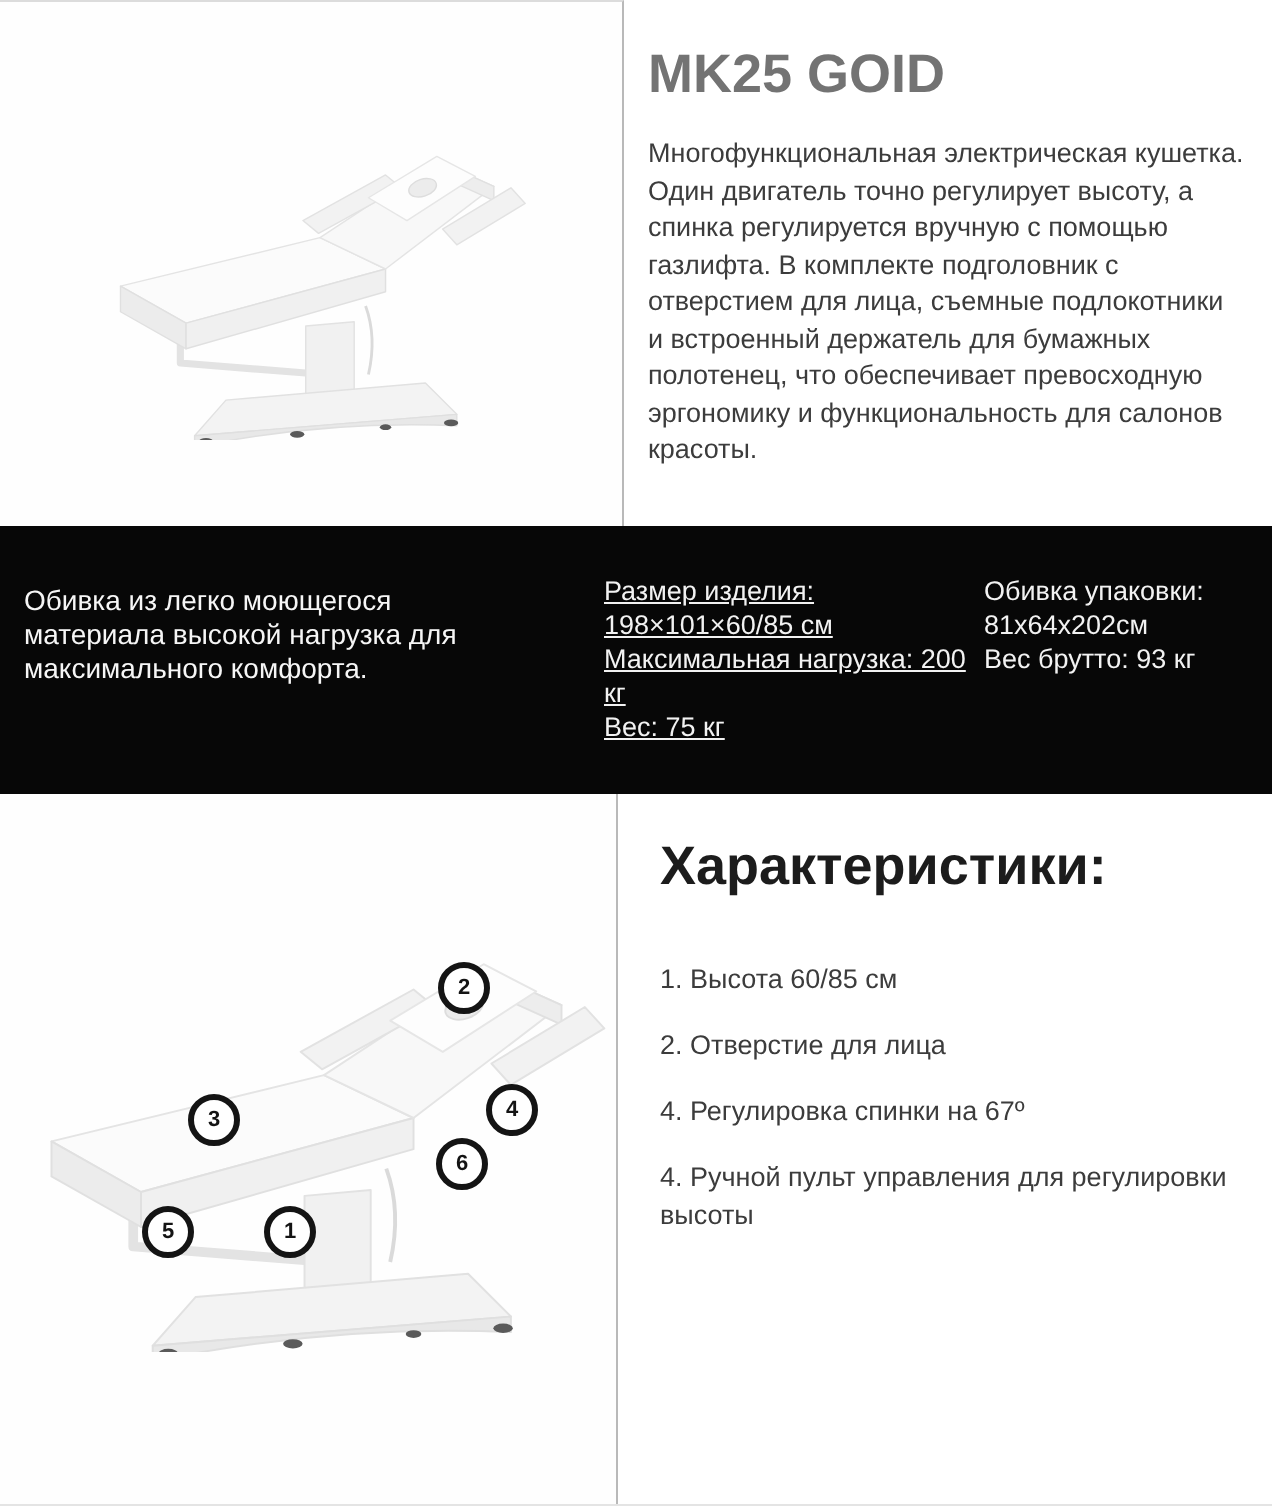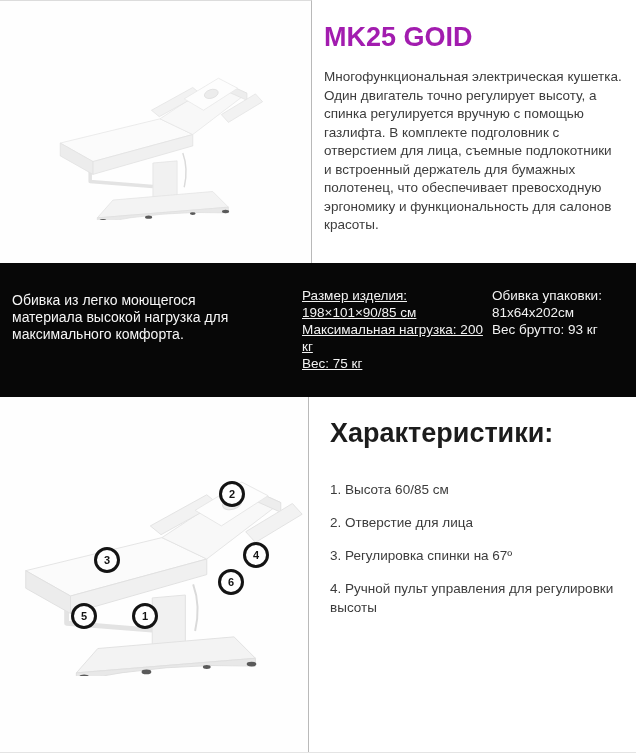--- a/index.html
+++ b/index.html
@@ -22,21 +22,21 @@
     border-top:1px solid #dcdcdc;
     box-sizing:border-box;
     background:#fefefe;
   }
   .photo-col svg{display:block;}
   .top-text-col{
     position:relative;flex:1;padding:0 14px 0 12px;box-sizing:border-box;
   }
   .product-title{
     margin:22px 0 0 0;
-    font-size:27px;line-height:30px;font-weight:bold;color:#a21caf;
+    font-size:27px;line-height:30px;font-weight:bold;color:#737373;
     letter-spacing:0px;
   }
   .product-description{
     margin:16px 0 0 0;width:298px;
     font-size:13.5px;line-height:18.5px;color:#3c3c3c;
   }
   
   .info-bar{
     position:absolute;left:0;top:263px;width:636px;height:134px;
     color:#f2f2f2;
@@ -130,21 +130,21 @@
     <div class="top-text-col">
       <h1 class="product-title">MK25 GOID</h1>
       <p class="product-description">Многофункциональная электрическая кушетка. Один двигатель точно регулирует высоту, а спинка регулируется вручную с помощью газлифта. В комплекте подголовник с отверстием для лица, съемные подлокотники и встроенный держатель для бумажных полотенец, что обеспечивает превосходную эргономику и функциональность для салонов красоты.</p>
     </div>
   </div>
 
   <div class="info-bar" id="infoBar" style="background: rgb(7, 7, 7);">
     <div class="bar-col bar-col1">Обивка из легко моющегося материала высокой нагрузка для максимального комфорта.</div>
     <div class="bar-col bar-col2">
       <div>Размер изделия:</div>
-      <div>198×101×90/85 см</div>
+      <div>198×101×60/85 см</div>
       <div>Максимальная нагрузка: 200 кг</div>
       <div>Вес: 75 кг</div>
     </div>
     <div class="bar-col bar-col3">
       <div>Обивка упаковки:</div>
       <div>81x64x202см</div>
       <div>Вес брутто: 93 кг</div>
     </div>
   </div>
 
@@ -157,18 +157,18 @@
       <div class="badge" style="left:219px;top:84px;">2</div>
       <div class="badge" style="left:94px;top:150px;">3</div>
       <div class="badge" style="left:243px;top:145px;">4</div>
       <div class="badge" style="left:71px;top:206px;">5</div>
       <div class="badge" style="left:218px;top:172px;">6</div>
     </div>
     <div class="bottom-text-col">
       <h2 class="features-heading">Характеристики:</h2>
       <div class="feature-item">1. Высота 60/85 см</div>
       <div class="feature-item">2. Отверстие для лица</div>
-      <div class="feature-item">3. Регулировка спинки на 67º</div>
+      <div class="feature-item">4. Регулировка спинки на 67º</div>
       <div class="feature-item">4. Ручной пульт управления для регулировки высоты</div>
     </div>
   </div>
 
 </div>
 
 </body></html>

